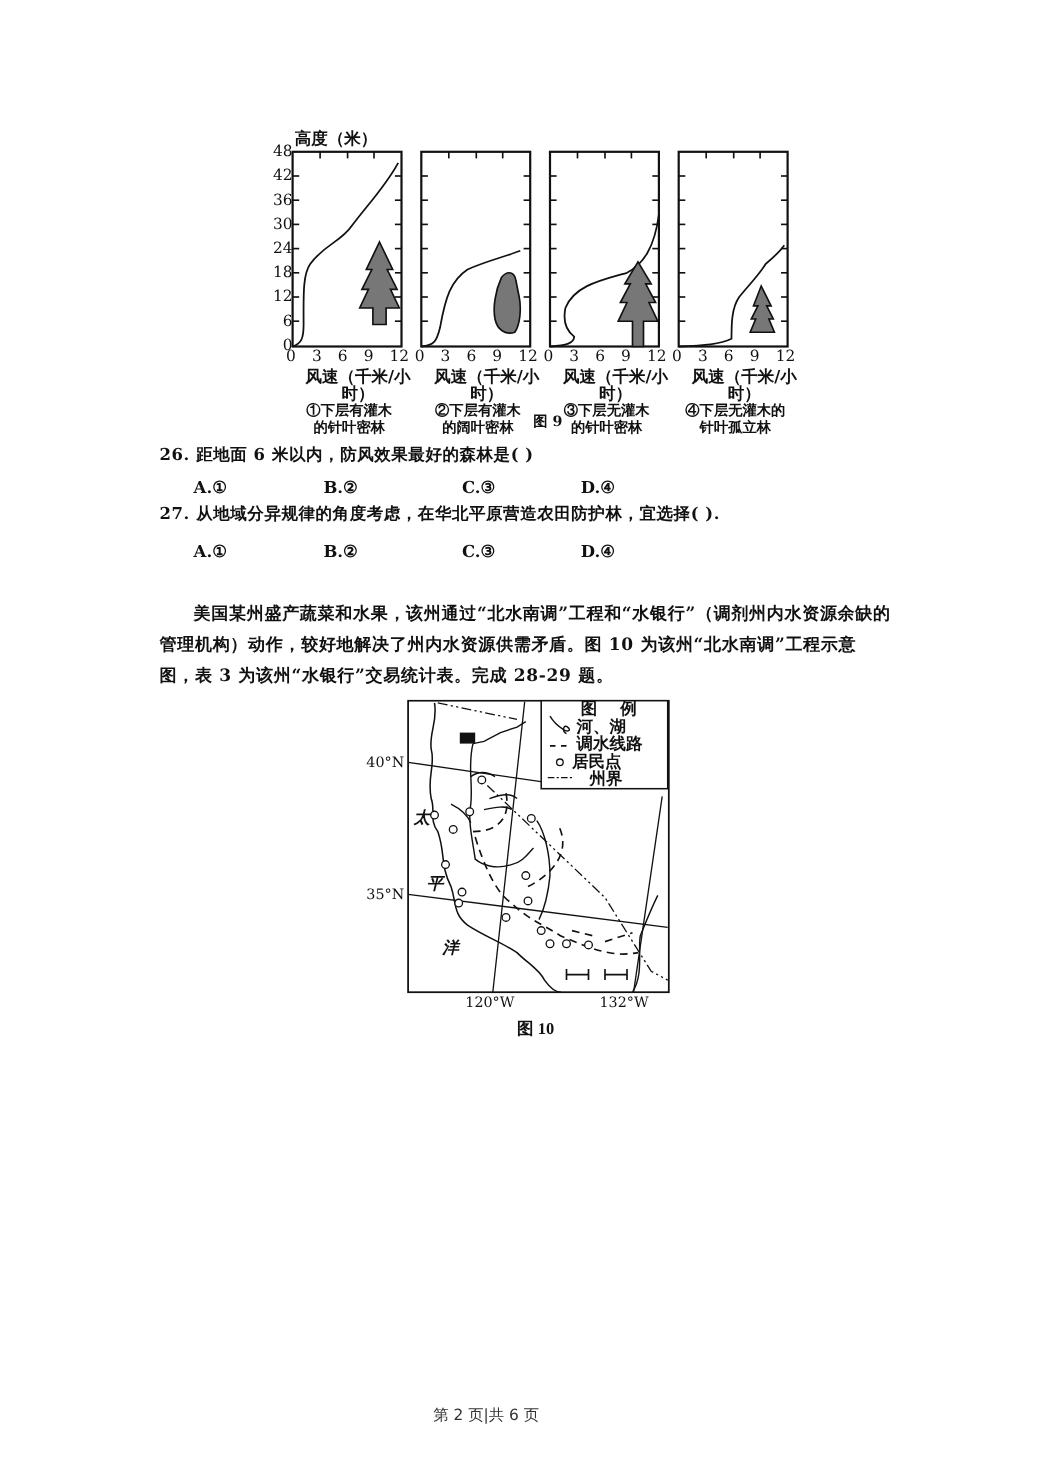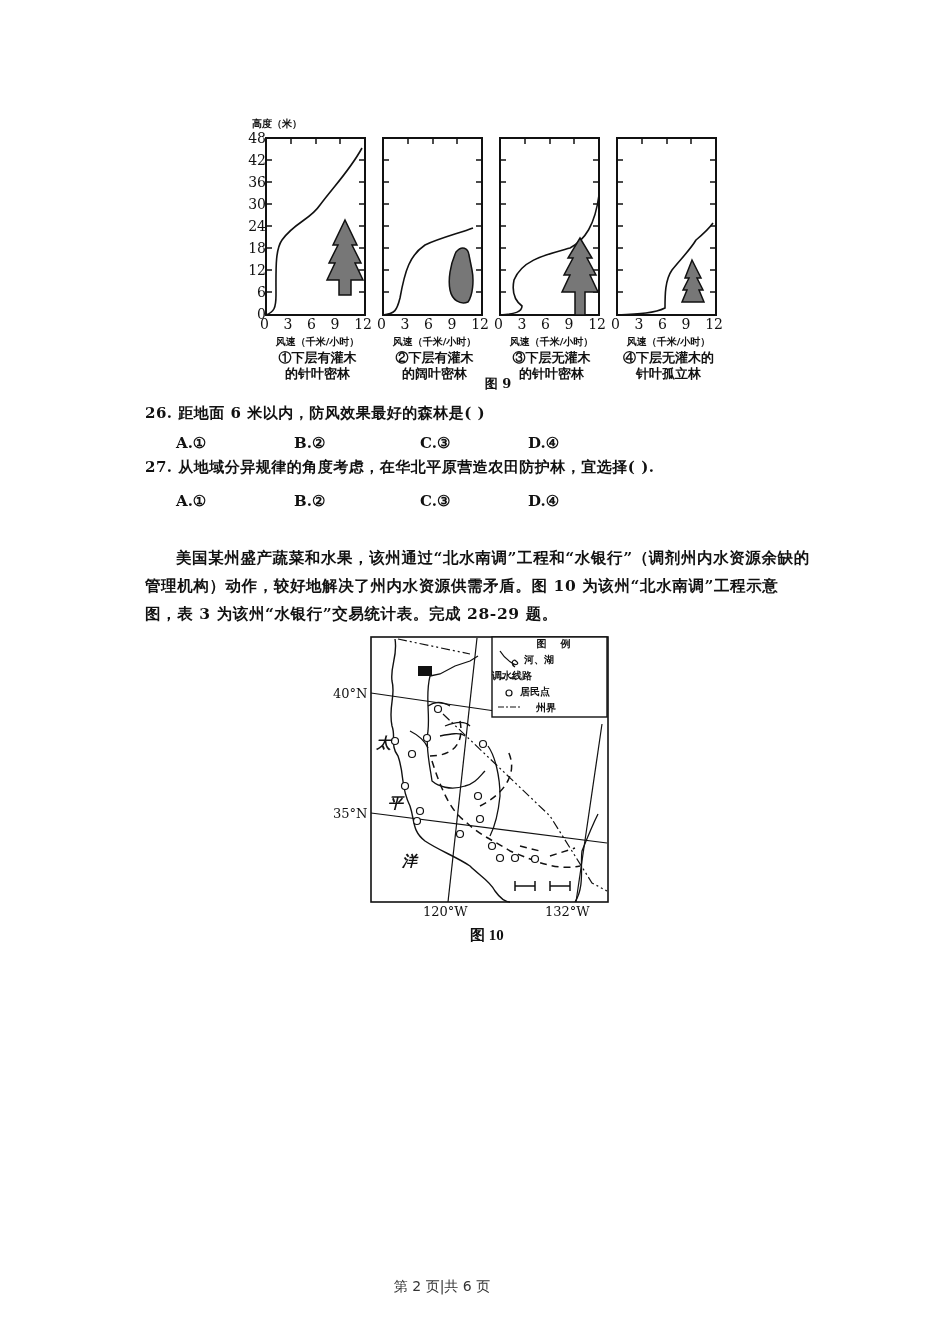--- a/index.html
+++ b/index.html
@@ -4,21 +4,21 @@
 <style>
   html, body { margin: 0; padding: 0; background: #ffffff; }
   body { width: 950px; height: 1344px; position: relative; overflow: hidden;
          font-family: "DejaVu Serif", "Liberation Serif", serif; color: #111; }
   .abs { position: absolute; }
   .q { font-size: 15px; font-weight: bold; white-space: nowrap; letter-spacing: 0.5px; }
   .opt { font-size: 15px; font-weight: bold; white-space: nowrap; }
   .para { position: absolute; left: 145px; width: 665px; font-size: 15.5px; font-weight: bold;
           line-height: 28px; letter-spacing: 0.6px; }
   .caption { font-size: 13px; font-weight: bold; text-align: center; line-height: 16px; }
-  .axlabel { font-size: 10px; font-weight: bold; }
+  .axlabel { font-size: 15px; font-weight: bold; margin-left: 16px; }
   .tick { font-size: 14px; font-family: "DejaVu Serif", serif; }
   .footer { font-family: "DejaVu Sans", "Liberation Sans", sans-serif; font-size: 14px; color: #333; }
 </style>
 </head>
 <body>
 
 <div class="abs axlabel" style="left:252px; top:117px;">高度（米）</div>
 
 <div class="abs tick" style="left:242px; top:130px; width:24px; text-align:right; line-height:0;">
   <div style="position:absolute; right:0; top:8px;">48</div>
@@ -222,24 +222,24 @@
   </g>
 
   <rect x="122" y="1" width="115" height="80" fill="#fff" stroke="#111" stroke-width="1.4"></rect>
 
   <path d="M130,15 C133,20 137,24 142,27 C146,30 150,28 146,25 C143,22 140,28 145,31" stroke="#111" stroke-width="1.3" fill="none"></path>
   <line x1="130" y1="42" x2="147" y2="42" stroke="#111" stroke-width="1.5" stroke-dasharray="5,5"></line>
   <circle cx="139" cy="57" r="3" stroke="#111" stroke-width="1.2" fill="#fff"></circle>
   <line x1="128" y1="71" x2="150" y2="71" stroke="#111" stroke-width="1.2" stroke-dasharray="6,2,2,2"></line>
 </svg>
 
-<div class="abs" style="left:492px; top:636px; width:115px; font-size:10px; font-weight:bold; line-height:16px;">
+<div class="abs" style="left:492px; top:636px; width:115px; font-size:15px; font-weight:bold; line-height:16px;">
   <div style="text-align:center; padding-left:8px; white-space:pre;">图    例</div>
   <div style="padding-left:32px;">河、湖</div>
-  <div style="">调水线路</div>
+  <div style="padding-left:32px;">调水线路</div>
   <div style="padding-left:28px;">居民点</div>
   <div style="padding-left:44px;">州界</div>
 </div>
 
 <div class="abs" style="left:333px; top:686px; font-size:13px;">40°N</div>
 <div class="abs" style="left:333px; top:806px; font-size:13px;">35°N</div>
 <div class="abs" style="left:423px; top:904px; font-size:13px;">120°W</div>
 <div class="abs" style="left:545px; top:904px; font-size:13px;">132°W</div>
 
 <div class="abs" style="left:376px; top:734px; font-size:15px; font-style:italic; font-weight:bold;">太</div>

